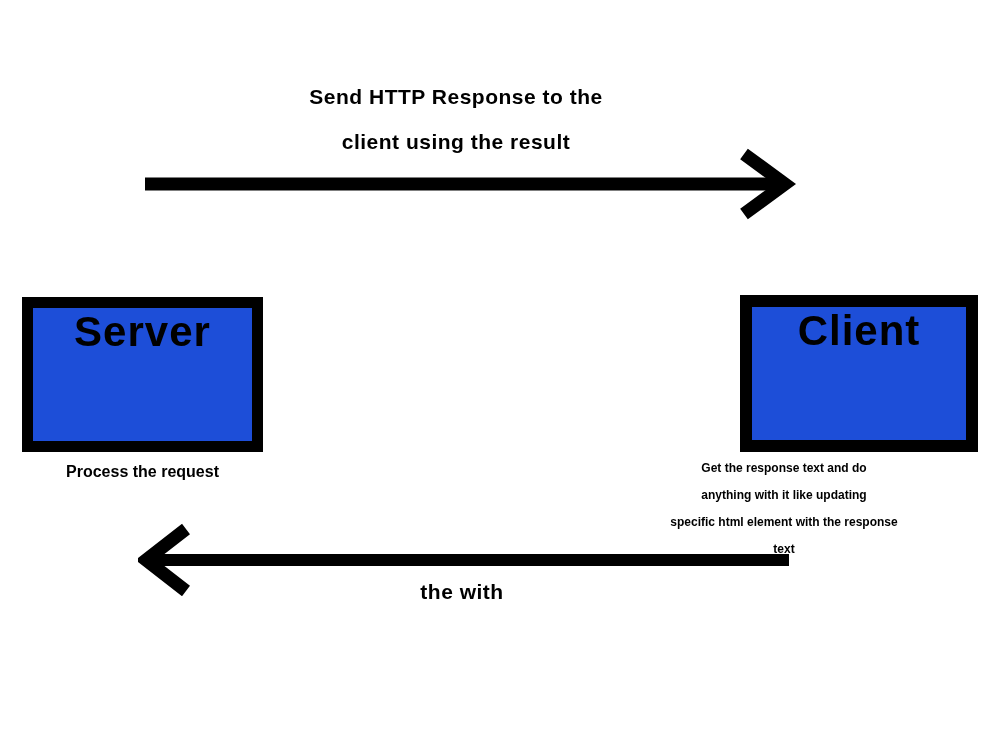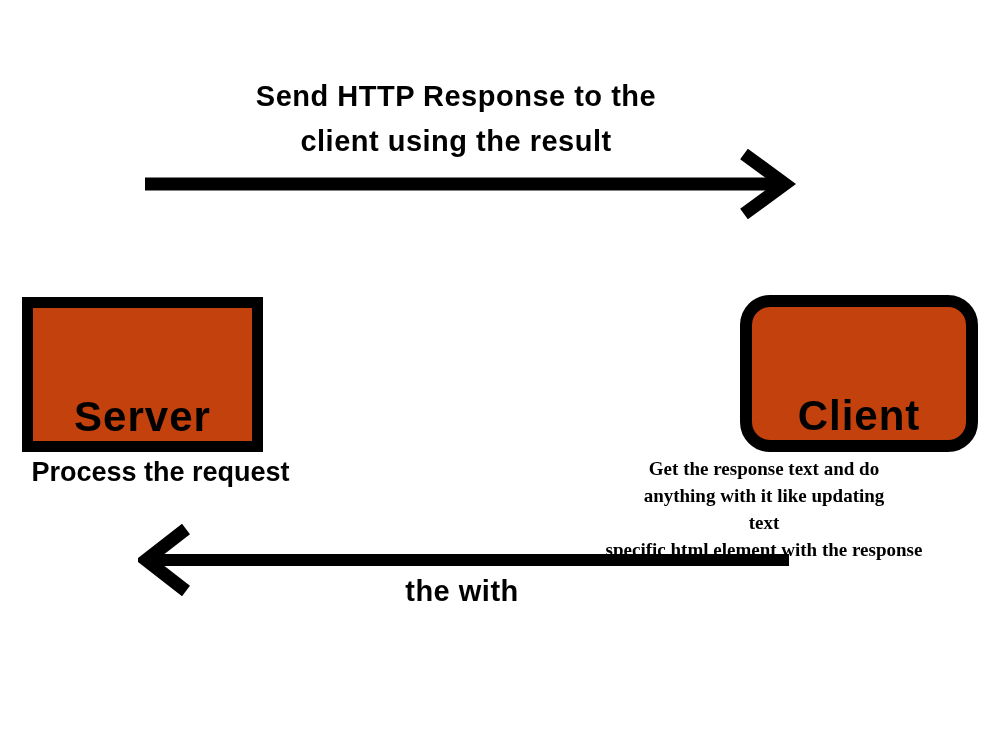--- a/index.html
+++ b/index.html
@@ -16,76 +16,74 @@
     font-family: "Liberation Sans", "DejaVu Sans", sans-serif;
     color: #000000;
   }
   .caption {
     position: absolute;
     text-align: center;
     font-weight: bold;
     color: #000000;
   }
   .caption-large {
-    font-size: 29px;
+    font-size: 21px;
     line-height: 45px;
     letter-spacing: 0.5px;
   }
   .caption-top {
     left: 206px;
     top: 74px;
     width: 500px;
   }
   .caption-bottom {
     left: 212px;
     top: 569px;
     width: 500px;
   }
   .node-box {
     position: absolute;
     border: 11px solid #000000;
-    background: #c2410c;
+    background: #1d4ed8;
     box-sizing: border-box;
     display: flex;
-    align-items: flex-end;
+    align-items: flex-start;
     justify-content: center;
   }
   .node-server {
     left: 22px;
     top: 297px;
     width: 241px;
     height: 155px;
   }
   .node-client {
     left: 740px;
     top: 295px;
     width: 238px;
     height: 157px;
     border-width: 12px;
-    border-radius: 30px;
   }
   .node-label {
     font-size: 42px;
     font-weight: bold;
     letter-spacing: 1px;
   }
   .caption-server {
-    left: 20px;
+    left: 2px;
     top: 460px;
     width: 281px;
-    font-size: 27px;
+    font-size: 16px;
     line-height: 24px;
   }
   .caption-client {
-    left: 548px;
+    left: 568px;
     top: 455px;
     width: 432px;
-    font-size: 19px;
+    font-size: 12px;
     line-height: 27px;
-    font-family: Liberation Serif, serif;
   }
   .arrow {
     position: absolute;
   }
   .arrow-top {
     left: 140px;
     top: 145px;
   }
   .arrow-bottom {
     left: 138px;
@@ -118,22 +116,22 @@
 
   <div class="caption caption-server">Process the request</div>
 
   <div class="node-box node-client">
     <span class="node-label">Client</span>
   </div>
 
   <div class="caption caption-client">
     <div>Get the response text and do</div>
     <div>anything with it like updating</div>
+    <div>specific html element with the response</div>
     <div>text</div>
-    <div>specific html element with the response</div>
   </div>
 
   <div class="arrow arrow-bottom">
     <svg width="660" height="85" viewBox="0 0 660 85" aria-hidden="true">
       <line x1="14" y1="42" x2="651" y2="42" stroke="#000000" stroke-width="12"></line>
       <polyline points="48,11 8,42 48,73" fill="none" stroke="#000000" stroke-width="13" stroke-linejoin="miter" stroke-linecap="butt"></polyline>
     </svg>
   </div>
 
   <div class="caption caption-large caption-bottom">

